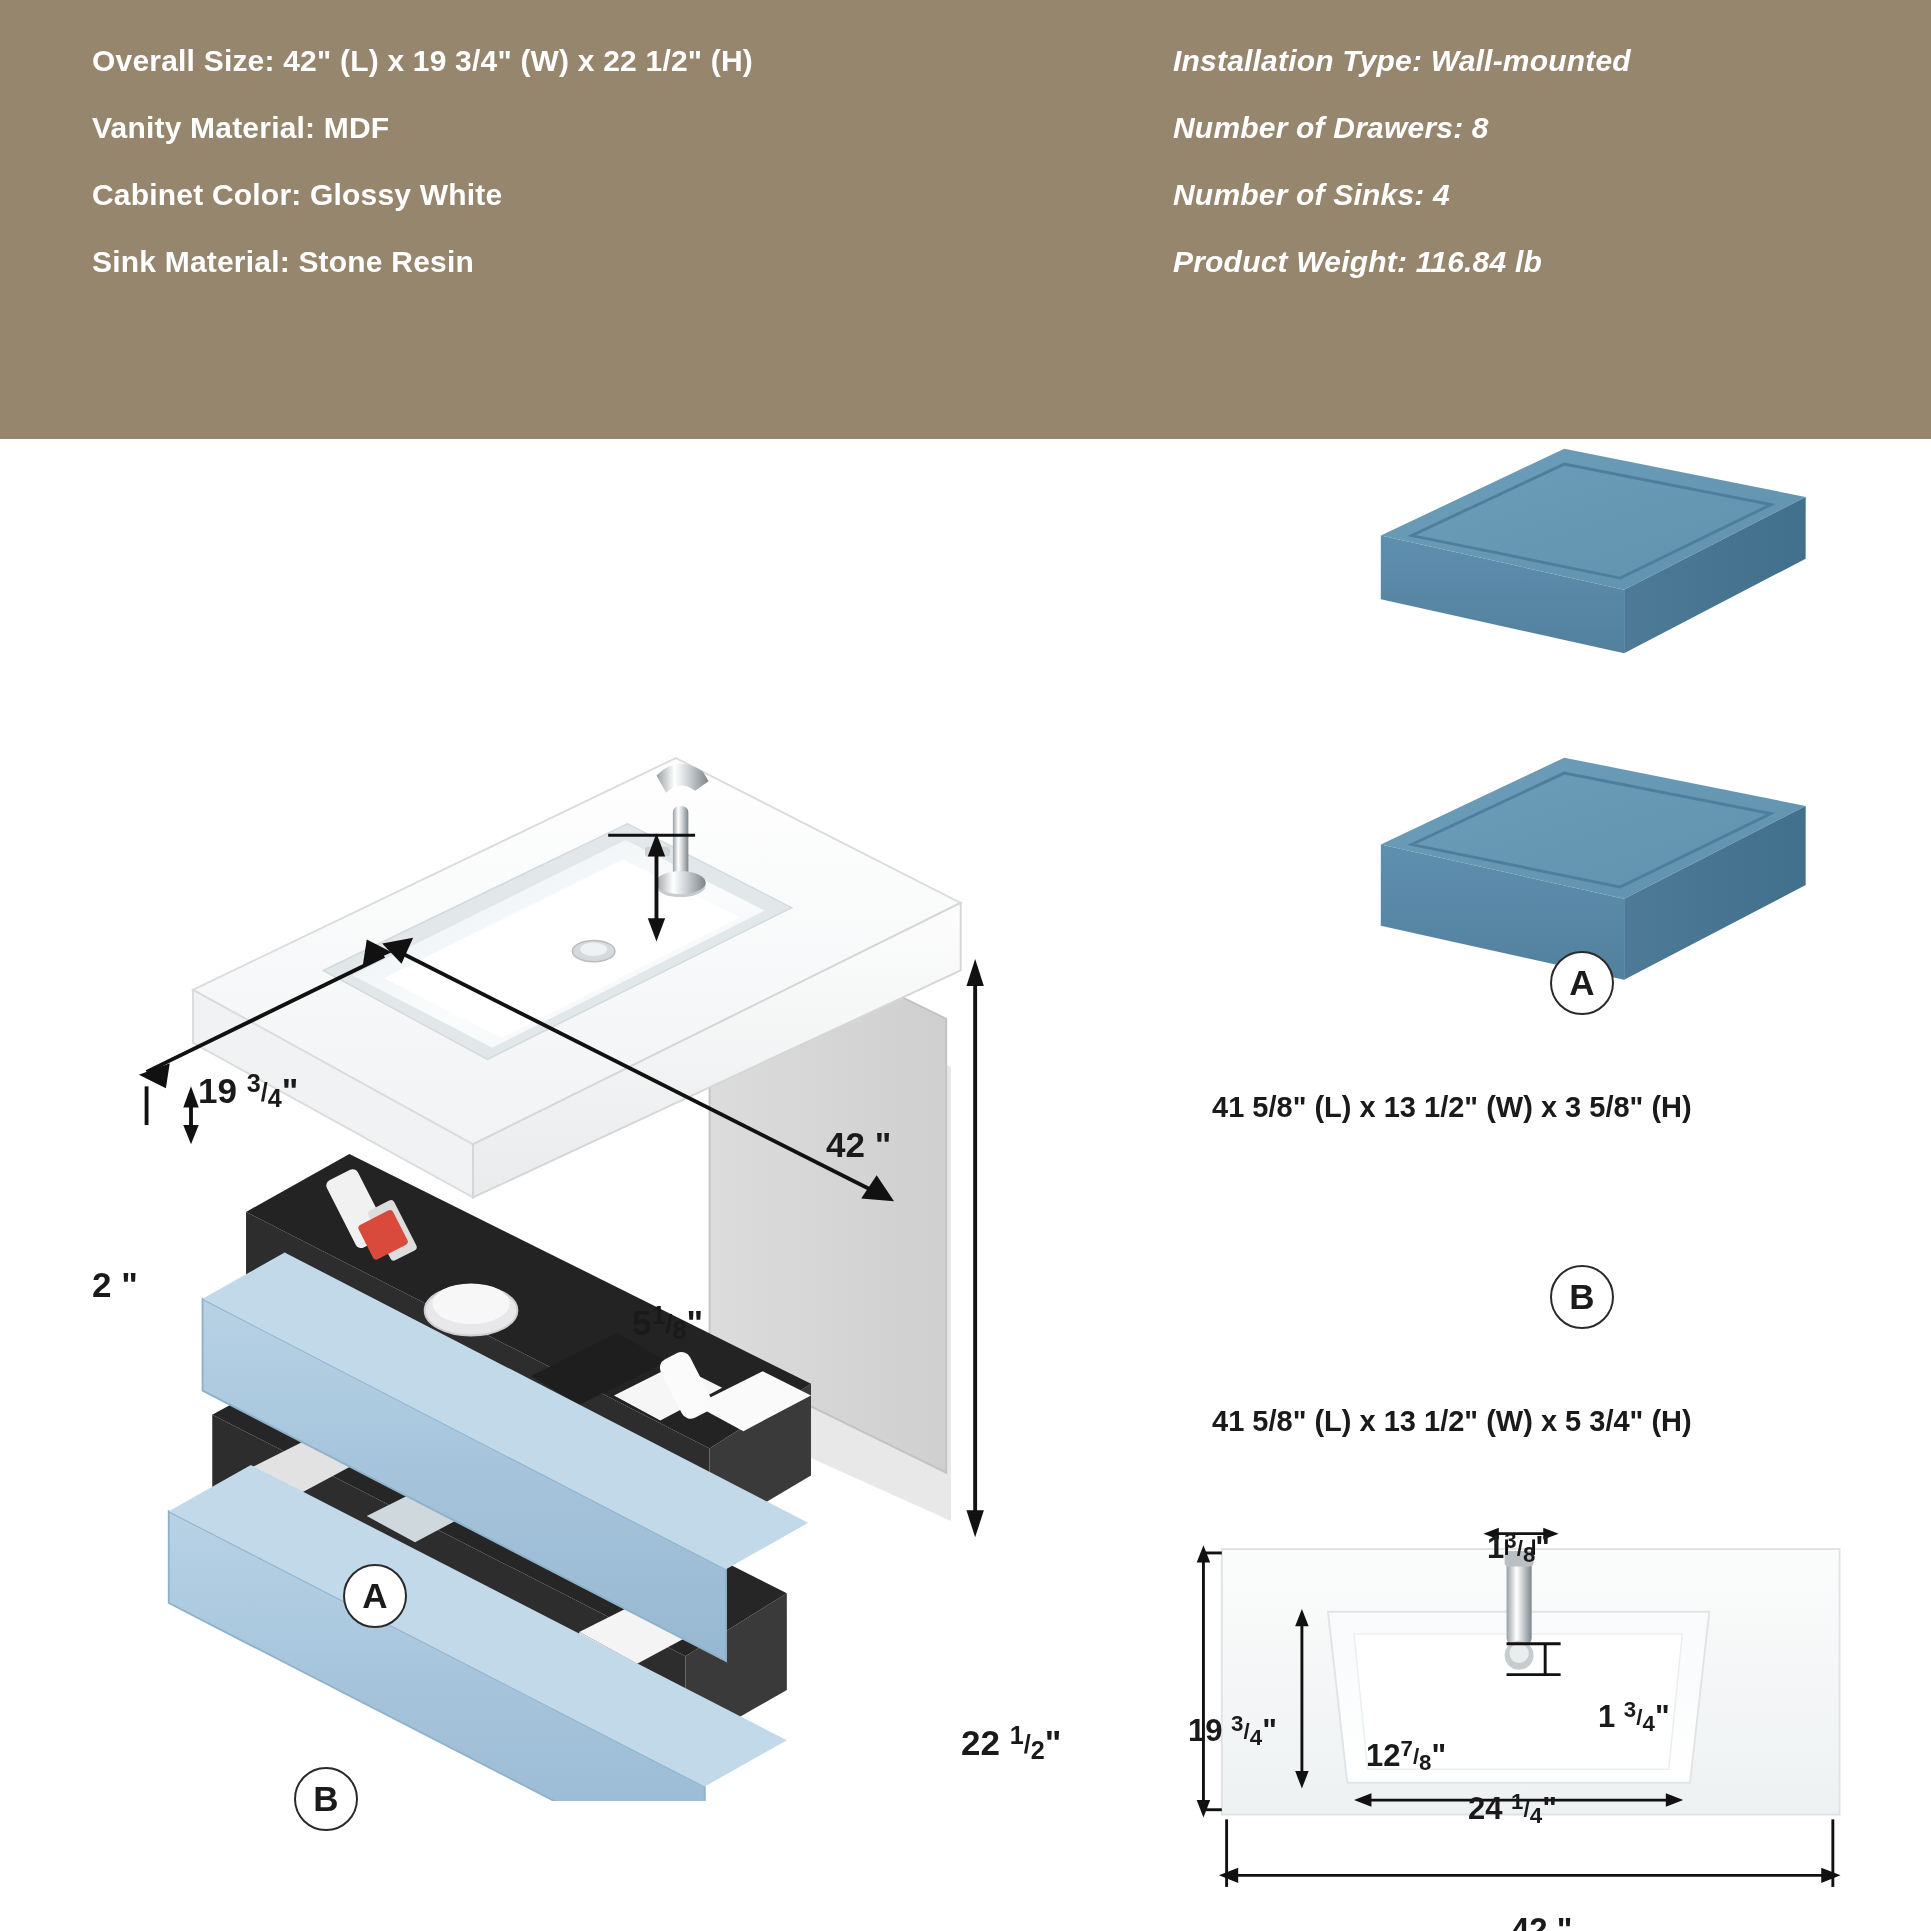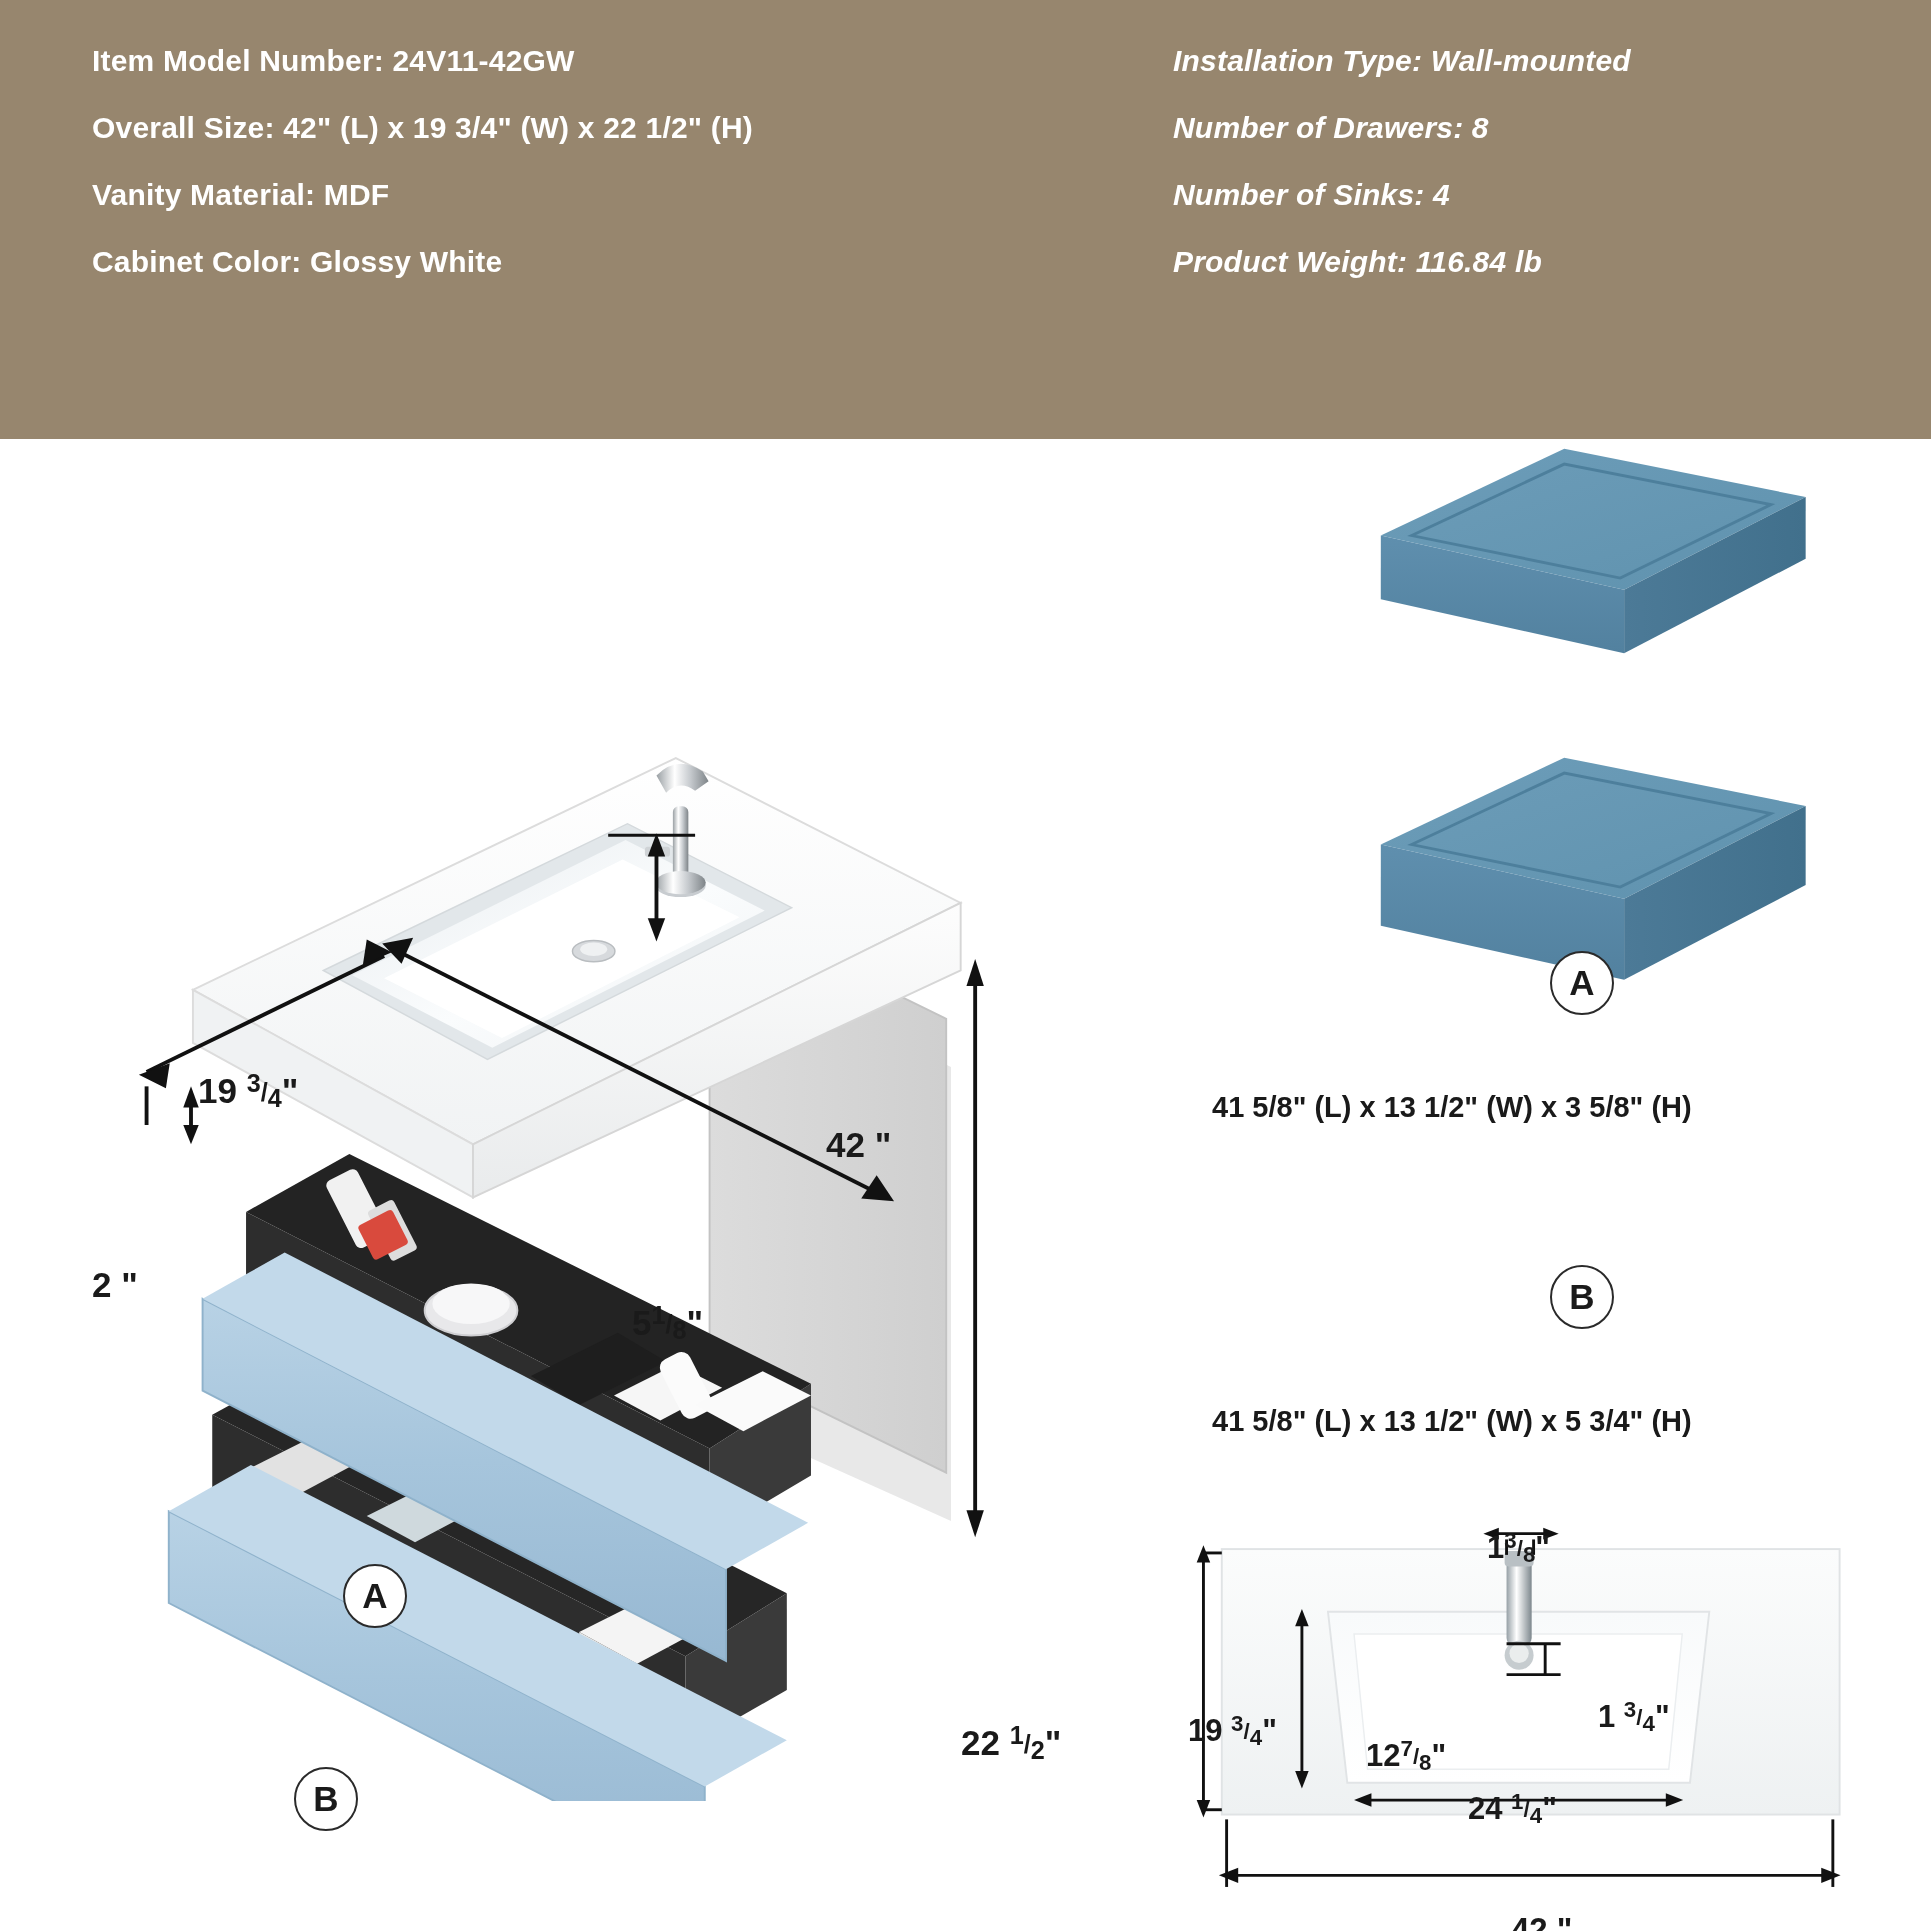--- a/index.html
+++ b/index.html
@@ -158,24 +158,24 @@
   #tv-lbl-1278 { left: 1366px; top: 1299px; font-size: 31px; }
   #tv-lbl-134  { left: 1598px; top: 1260px; font-size: 31px; }
   #tv-lbl-2414 { left: 1468px; top: 1352px; font-size: 31px; }
   #tv-lbl-42b  { left: 1511px; top: 1472px; font-size: 33px; }
 </style>
 </head>
 <body>
 
 <div id="spec-header">
   <div class="spec-col" id="spec-col-left">
-    <div class="spec-line">Item Model Number: 24V11-42GW</div>
     <div class="spec-line">Overall Size: 42" (L) x 19 3/4" (W) x 22 1/2" (H)</div>
     <div class="spec-line">Vanity Material: MDF</div>
     <div class="spec-line">Cabinet Color: Glossy White</div>
+    <div class="spec-line">Sink Material: Stone Resin</div>
   </div>
   <div class="spec-col" id="spec-col-right">
     <div class="spec-line">Installation Type: Wall-mounted</div>
     <div class="spec-line">Number of Drawers: 8</div>
     <div class="spec-line">Number of Sinks: 4</div>
     <div class="spec-line">Product Weight: 116.84 lb</div>
   </div>
 </div>
 
 <div id="diagram-area">

